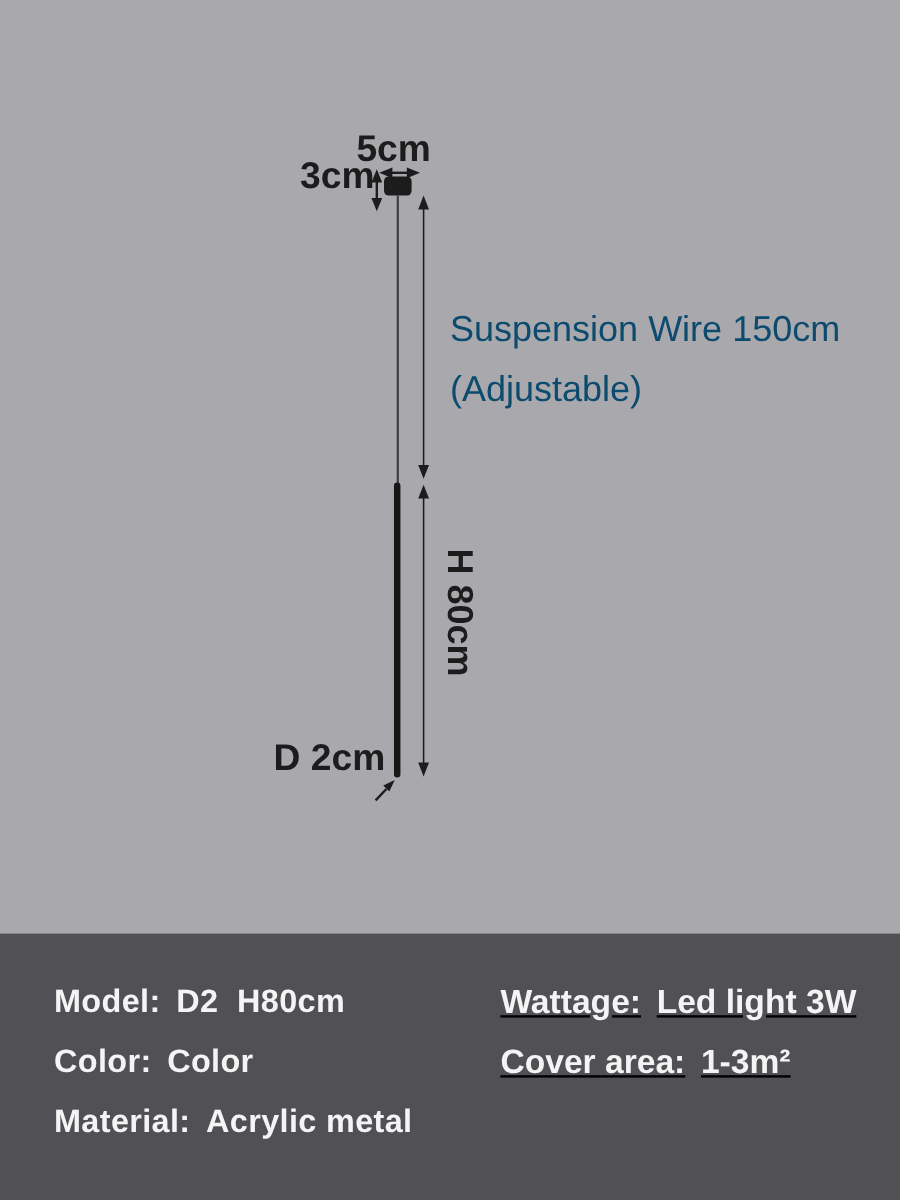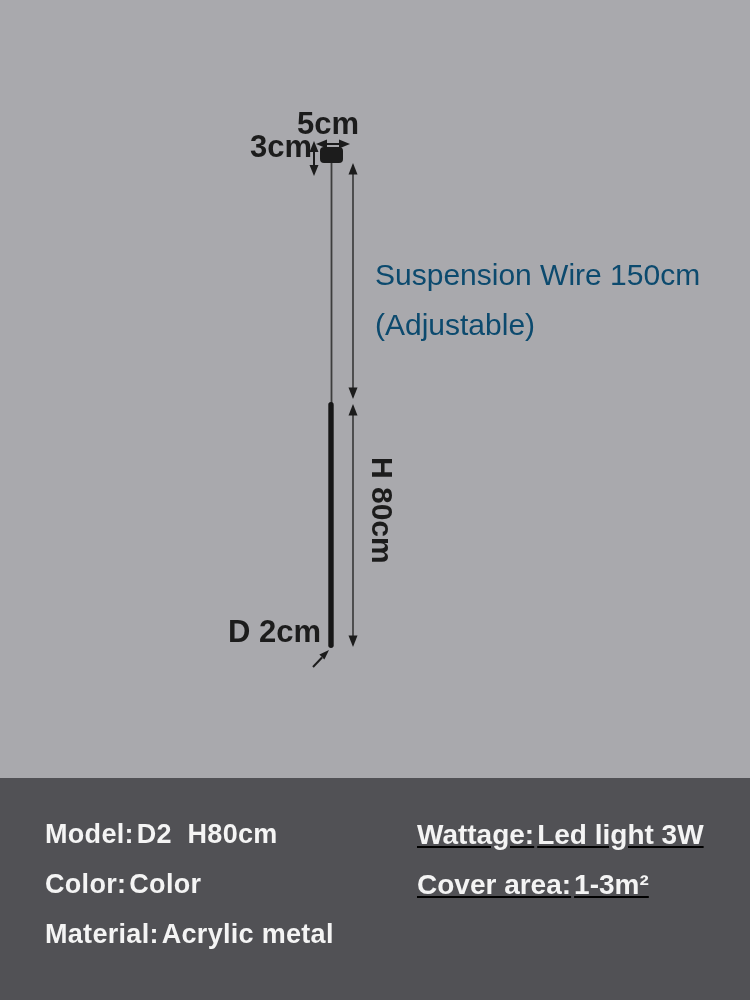--- a/index.html
+++ b/index.html
@@ -70,21 +70,21 @@
     position: absolute;
     top: 42px;
     display: flex;
     flex-direction: column;
     gap: 21px;
   }
   .spec-col-left  { left: 45px;  }
   .spec-col-right { left: 417px; text-decoration: underline; }
   .spec-row {
     display: flex;
-    gap: 3px;
+    gap: 13px;
     color: #f4f4f4;
     font-weight: 700;
     font-size: 28px;
     line-height: 29px;
     white-space: pre;
   }
   .spec-col-left .spec-row {
     font-size: 27px;
     letter-spacing: 0.3px;
   }

